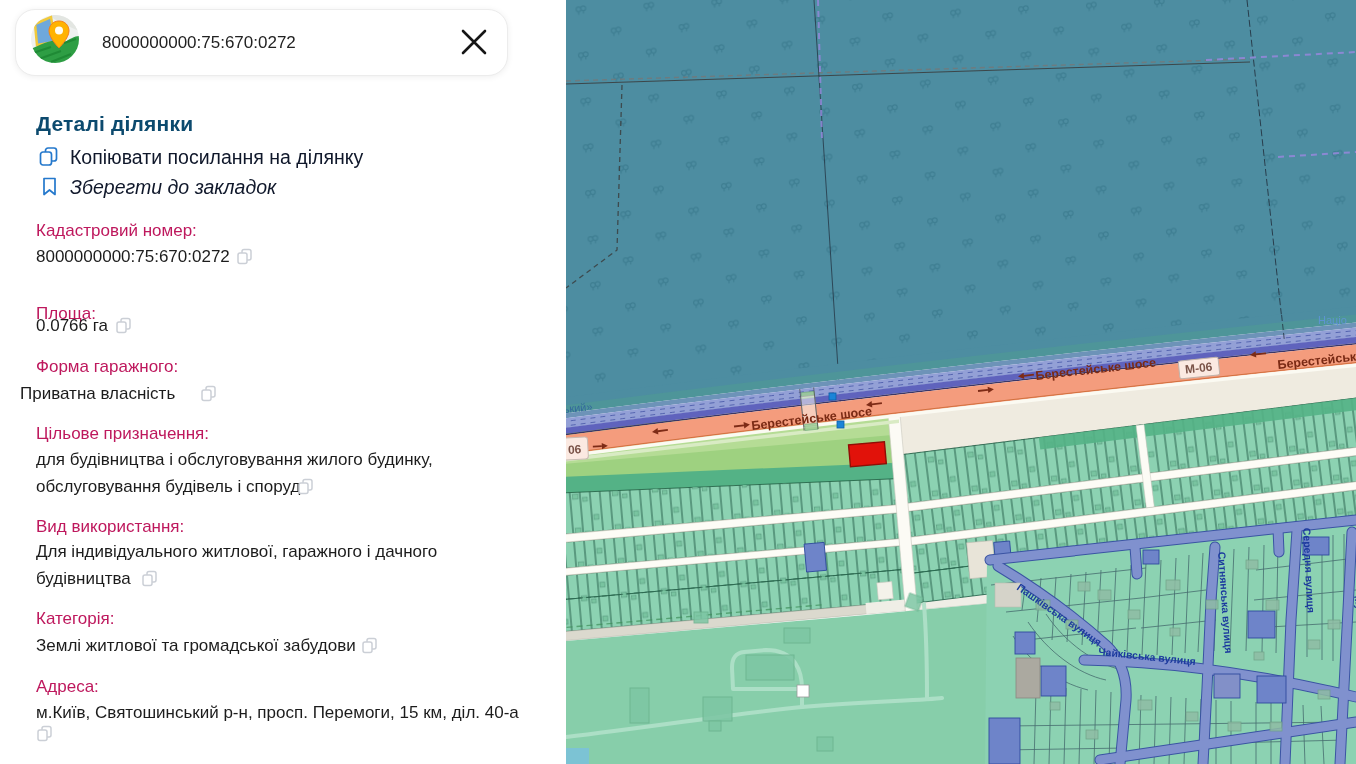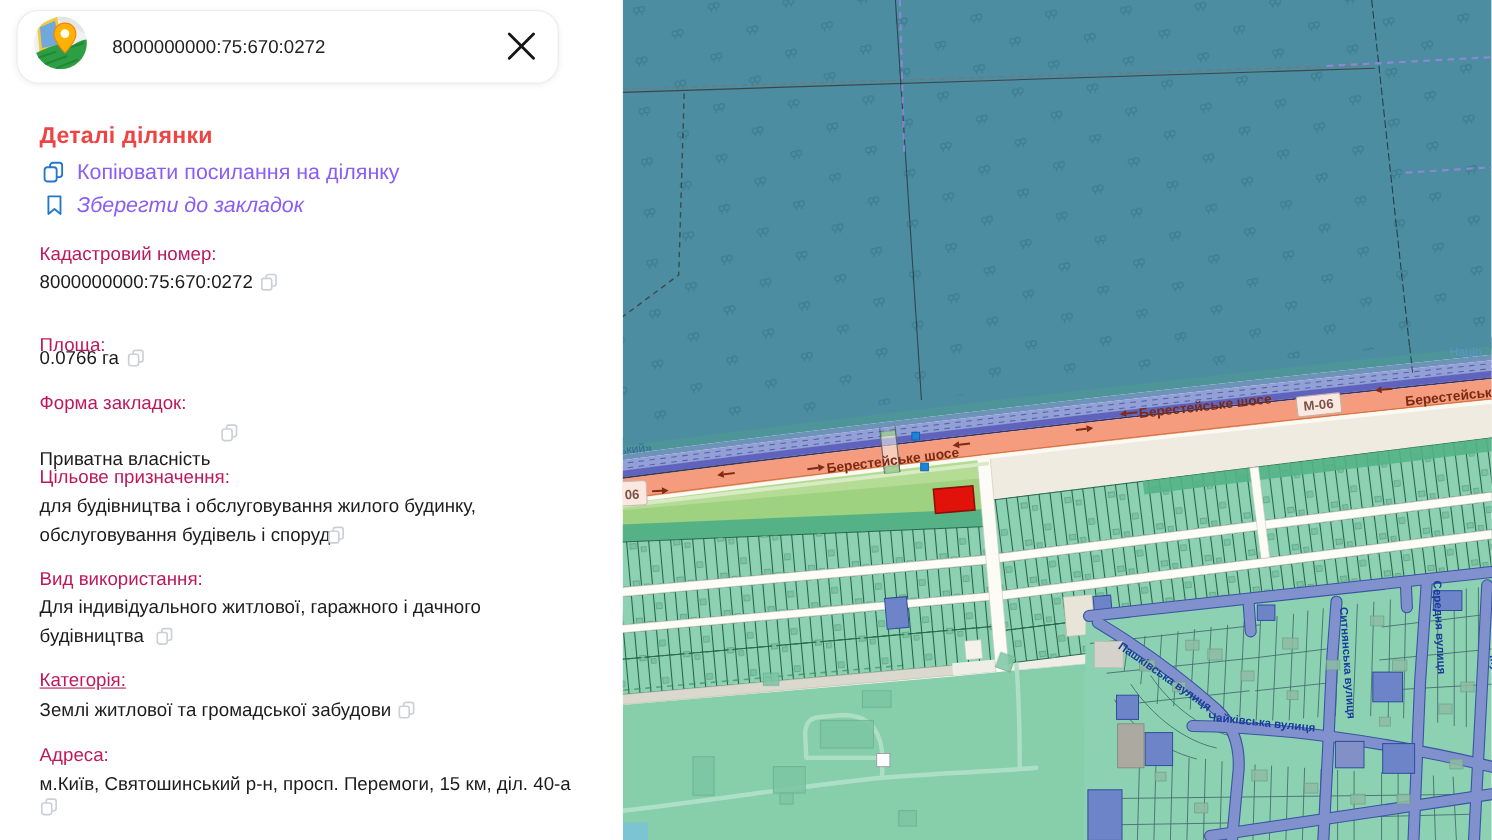--- a/index.html
+++ b/index.html
@@ -1,19 +1,19 @@
 <!DOCTYPE html>
 <html><head><meta charset="utf-8">
 <style>
 html,body{margin:0;padding:0;width:1356px;height:764px;overflow:hidden;background:#fff;
 font-family:"Liberation Sans",sans-serif;}
 .abs{position:absolute;}
 .lbl{position:absolute;color:#be185d;font-size:17px;white-space:nowrap;}
 .val{position:absolute;color:#1c1c1c;font-size:17px;white-space:nowrap;}
-.lnk{position:absolute;color:#8b5cf6;font-size:19.5px;white-space:nowrap;}
+.lnk{position:absolute;color:#0f172a;font-size:19.5px;white-space:nowrap;}
 svg{display:block}
 </style></head>
 <body>
 
 <div class="abs" style="left:566px;top:0;width:790px;height:764px;">
 <svg width="790" height="764" viewBox="0 0 790 764">
 <defs>
 <pattern id="tr" width="68" height="46" patternUnits="userSpaceOnUse" patternTransform="rotate(-3)">
  <g stroke="#3A7A8E" fill="none" stroke-width="1.2" opacity="0.8">
   <circle cx="12" cy="10" r="2.4"></circle>
@@ -324,21 +324,21 @@
 </g>
 </svg>
 </div>
 <div class="abs" style="left:102px;top:33px;font-size:17px;color:#222;">8000000000:75:670:0272</div>
 <div class="abs" style="left:460px;top:28px;width:28px;height:28px;">
 <svg width="28" height="28" viewBox="0 0 28 28">
       <path d="M3,3 L25,25 M25,3 L3,25" stroke="#161616" stroke-width="2.6" stroke-linecap="round"></path>
     </svg>
 </div>
 
-<div class="abs" style="left:36px;top:112px;font-size:21px;font-weight:bold;color:#ef4444;letter-spacing:0.2px;">Деталі ділянки</div>
+<div class="abs" style="left:36px;top:112px;font-size:21px;font-weight:bold;color:#0c4a6e;letter-spacing:0.2px;">Деталі ділянки</div>
 
 <div class="abs" style="left:38px;top:146px;width:21px;height:21px;">
 <svg width="21" height="21" viewBox="0 0 21 21" fill="none" stroke="#2478CC" stroke-width="1.7" stroke-linejoin="round">
 <rect x="7.5" y="2" width="11" height="13" rx="2.5"></rect>
       <rect x="2.5" y="6" width="11" height="13" rx="2.5" fill="#fff"></rect>
 </svg>
   </div>
 <div class="lnk" style="left:70px;top:146px;">Копіювати посилання на ділянку</div>
 
 <div class="abs" style="left:40px;top:176px;width:20px;height:21px;">
@@ -347,32 +347,32 @@
 </svg>
   </div>
 <div class="lnk" style="left:70px;top:176px;font-style:italic;">Зберегти до закладок</div>
 
 <div class="lbl" style="left:36px;top:221px;">Кадастровий номер:</div>
 <div class="val" style="left:36px;top:247px;">8000000000:75:670:0272</div>
 
 <div class="lbl" style="left:36px;top:304px;text-align:center;">Площа:</div>
 <div class="val" style="left:36px;top:316px;">0.0766 га</div>
 
-<div class="lbl" style="left:36px;top:357px;">Форма закладок:</div>
-<div class="val" style="left:36px;top:384px;margin-top:24px;">Приватна власність</div>
+<div class="lbl" style="left:36px;top:357px;">Форма гаражного:</div>
+<div class="val" style="left:20px;top:384px;">Приватна власність</div>
 
 <div class="lbl" style="left:36px;top:424px;">Цільове призначення:</div>
 <div class="val" style="left:36px;top:450px;">для будівництва і обслуговування жилого будинку,</div>
 <div class="val" style="left:36px;top:477px;">обслуговування будівель і споруд</div>
 
 <div class="lbl" style="left:36px;top:517px;">Вид використання:</div>
 <div class="val" style="left:36px;top:542px;">Для індивідуального житлової, гаражного і дачного</div>
 <div class="val" style="left:36px;top:569px;">будівництва</div>
 
-<div class="lbl" style="left:36px;top:609px;text-decoration:underline;">Категорія:</div>
+<div class="lbl" style="left:36px;top:609px;">Категорія:</div>
 <div class="val" style="left:36px;top:636px;">Землі житлової та громадської забудови</div>
 
 <div class="lbl" style="left:36px;top:677px;">Адреса:</div>
 <div class="val" style="left:36px;top:703px;">м.Київ, Святошинський р-н, просп. Перемоги, 15 км, діл. 40-а</div>
 
 <div class="abs" style="left:236px;top:248px;" id="i1">
     <svg width="17" height="17" viewBox="0 0 17 17" fill="none" stroke="#CBCFD6" stroke-width="1.5" stroke-linejoin="round">
       <rect x="6" y="1.5" width="9" height="10.5" rx="2"></rect>
       <rect x="2" y="5" width="9" height="10.5" rx="2" fill="#fff"></rect>
     </svg>

